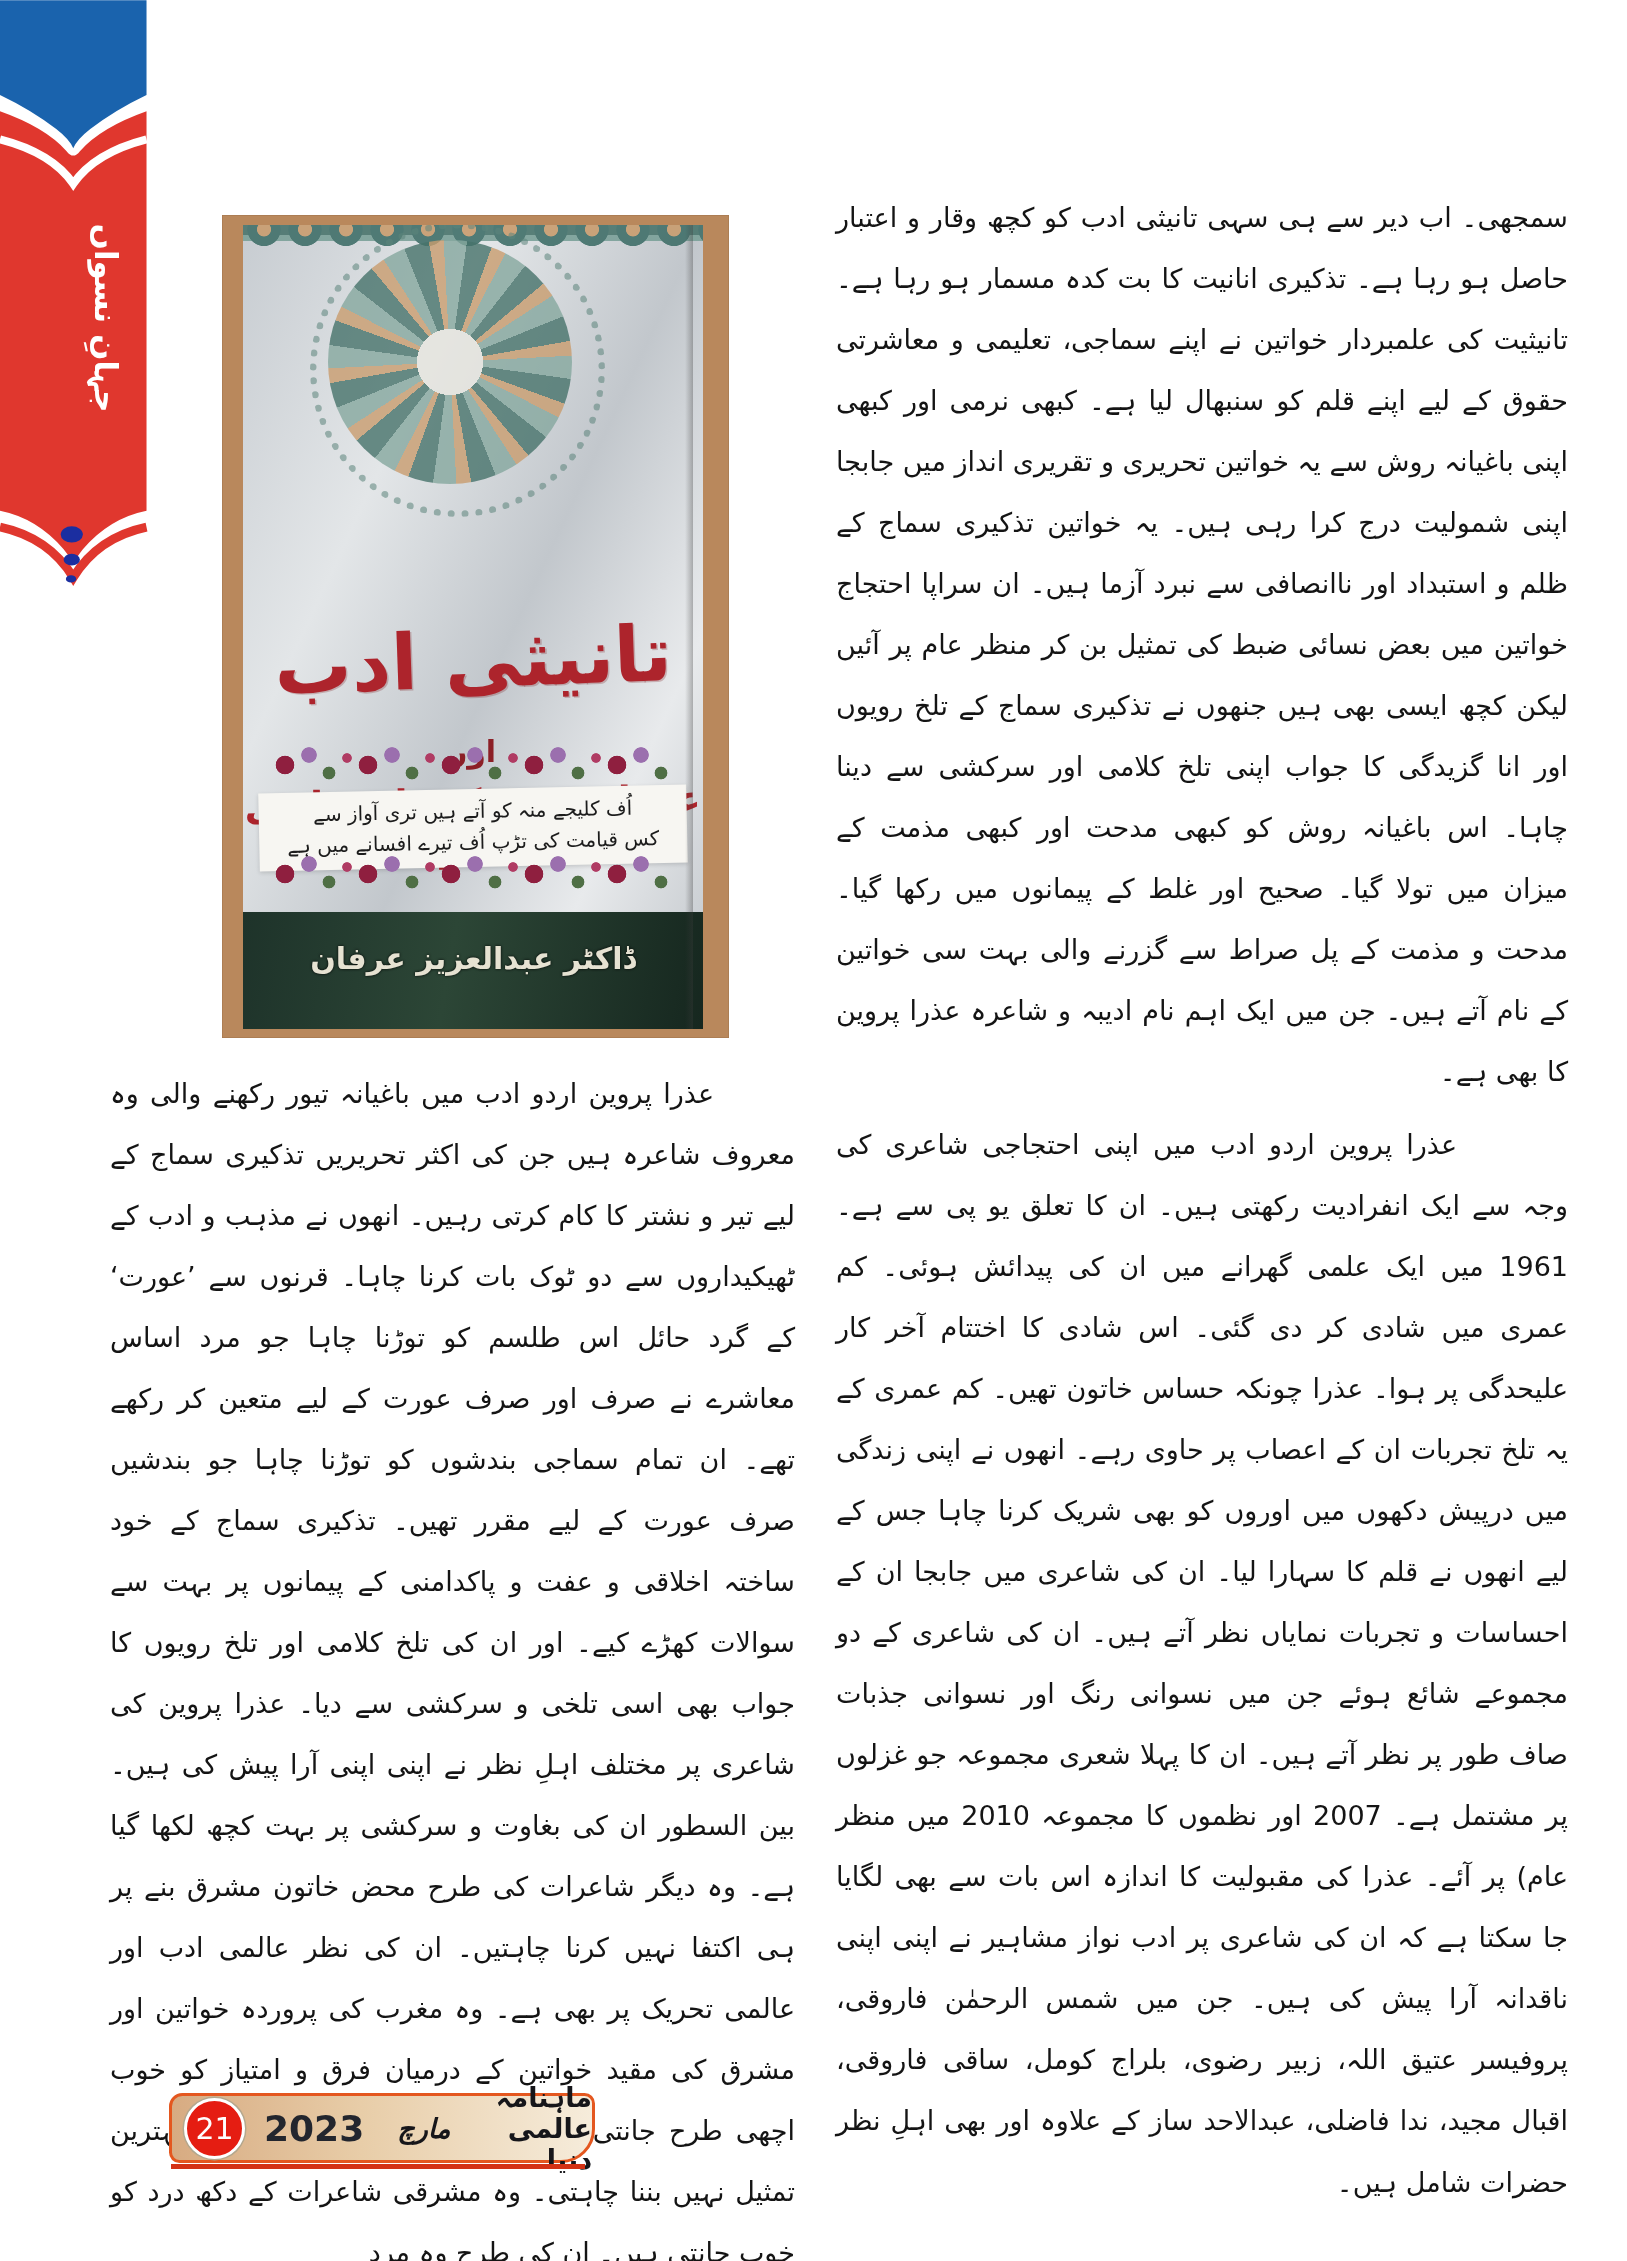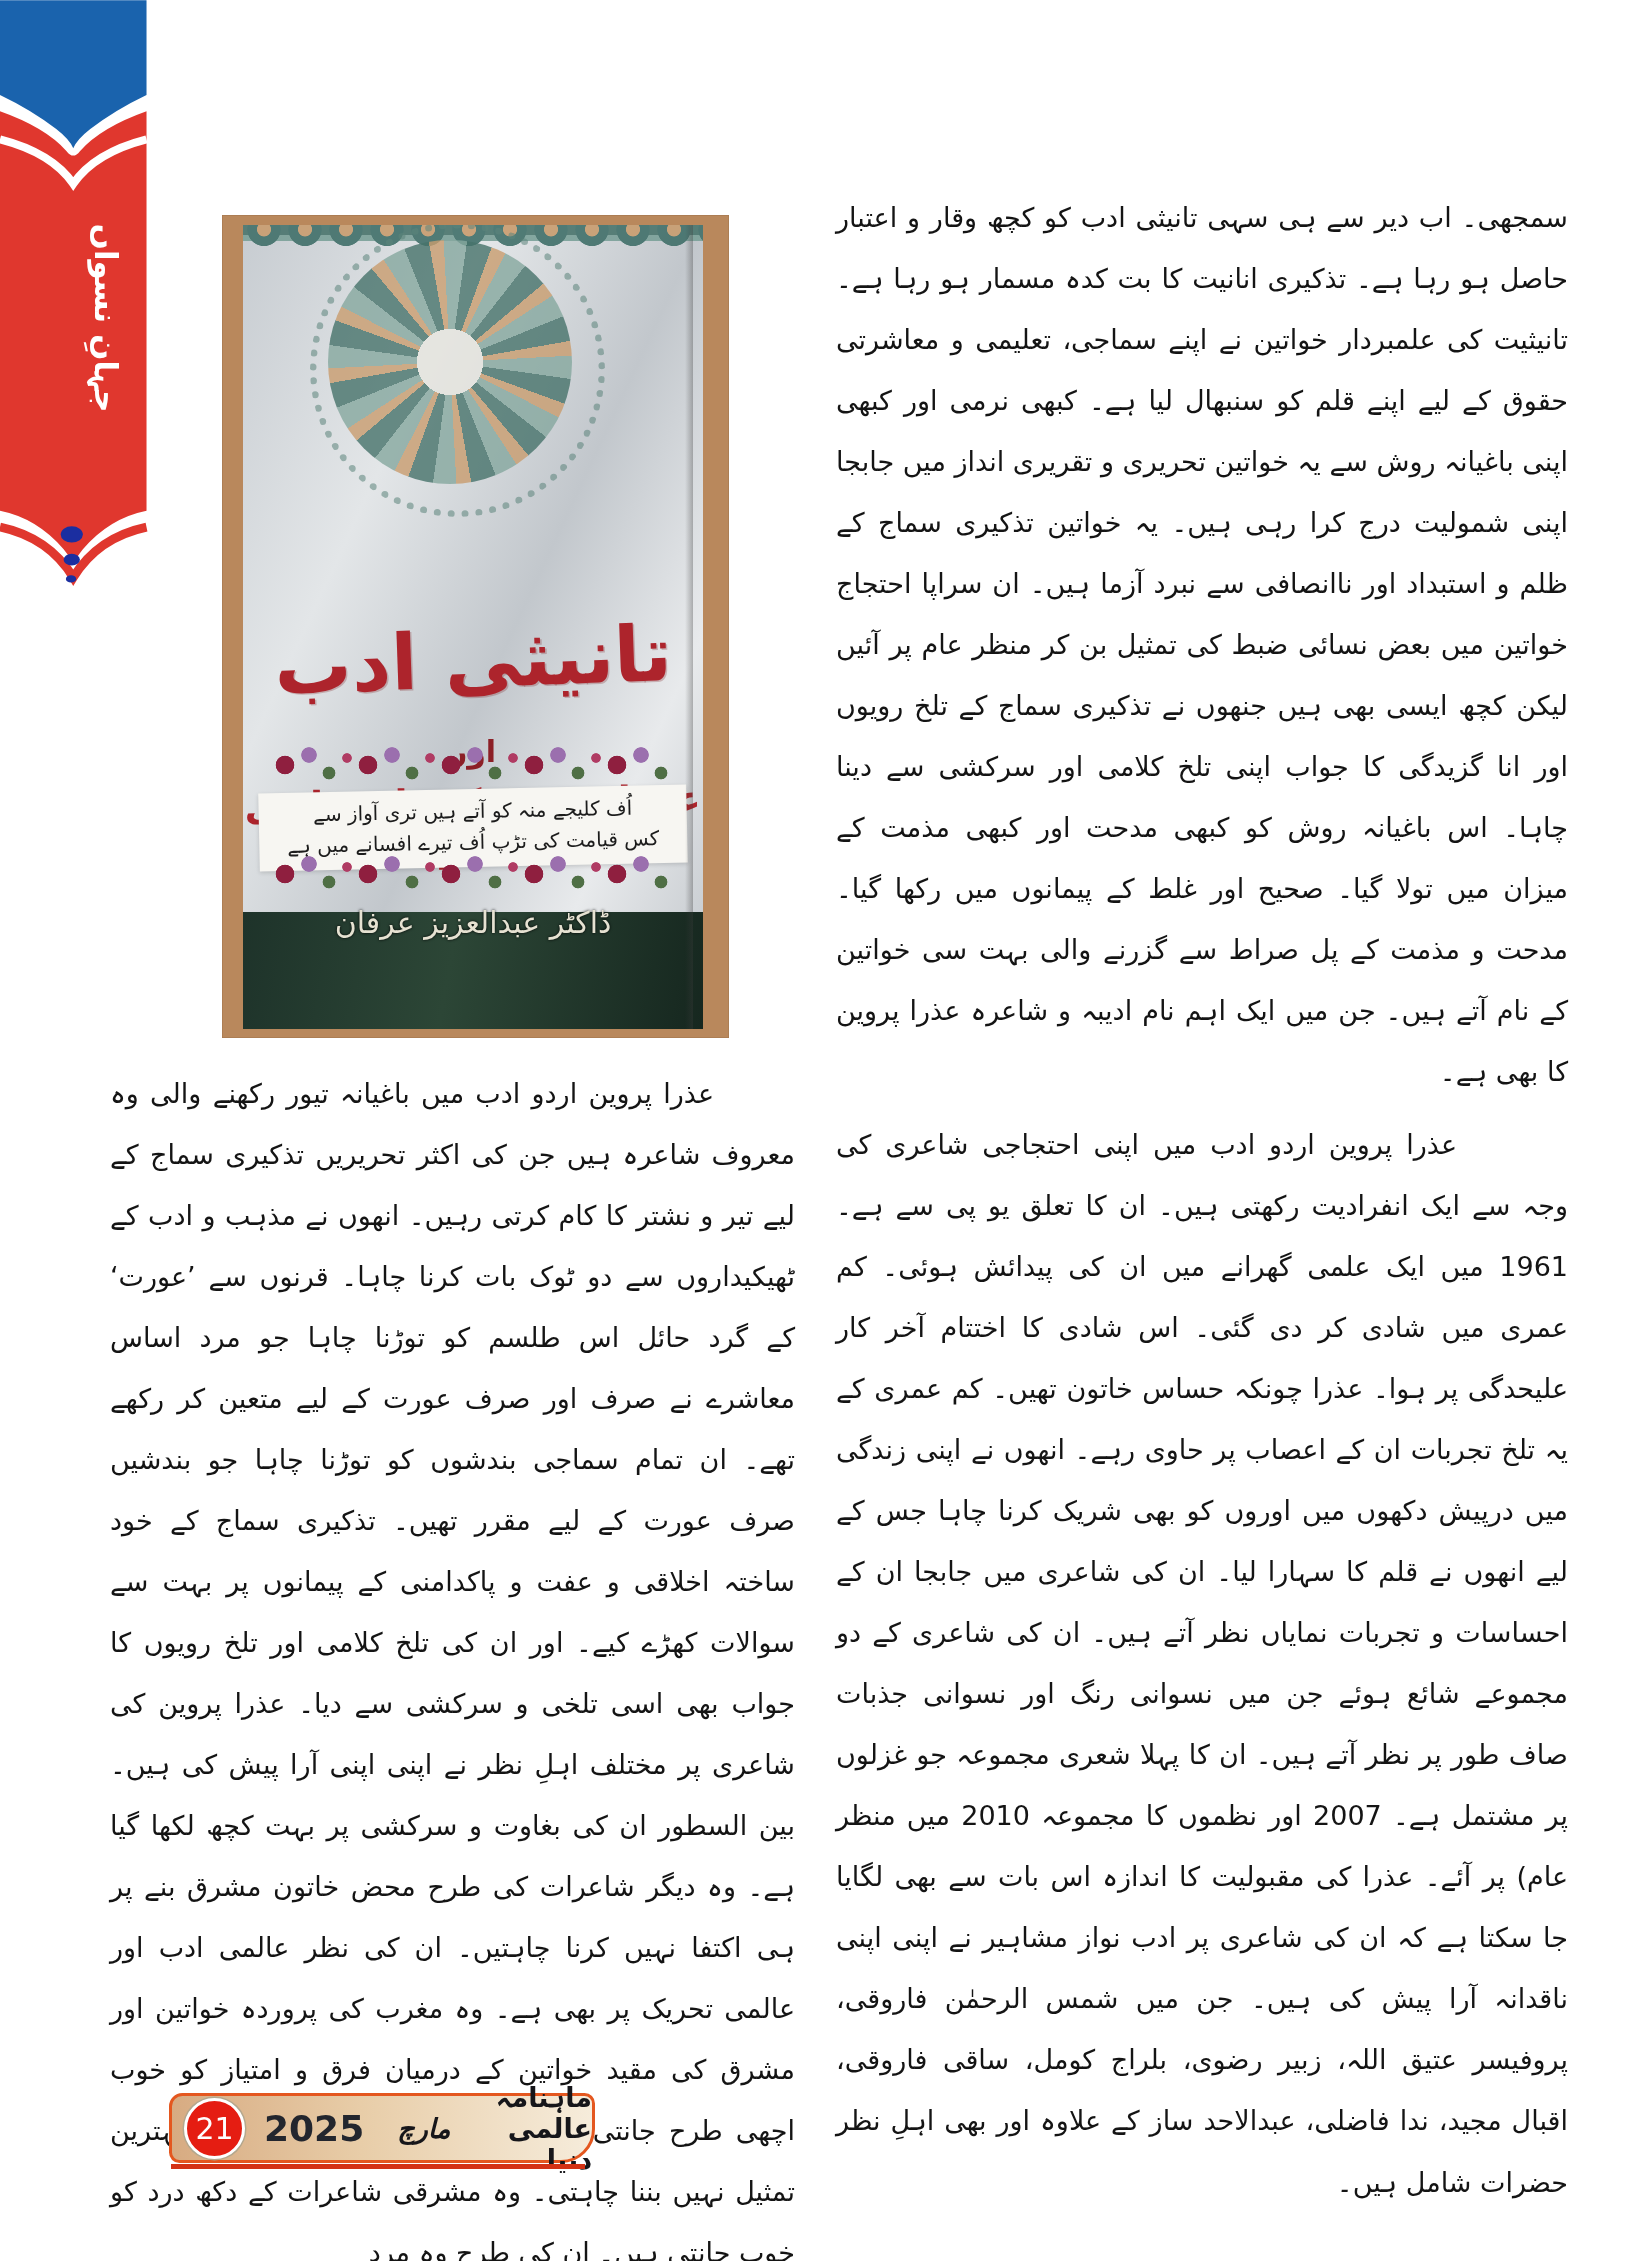--- a/index.html
+++ b/index.html
@@ -46,22 +46,22 @@
           radial-gradient(circle 8.1px at 36px 12px,#9b6fae 0 7.4px,rgba(0,0,0,0) 8.1px),
           radial-gradient(circle 6.7px at 56px 30px,#4f6f45 0 6px,rgba(0,0,0,0) 6.7px),
           radial-gradient(circle 5.2px at 74px 15px,#b03b63 0 4.4px,rgba(0,0,0,0) 5.2px);
         background-size:83px 46px;background-repeat:repeat-x;}
   .floral.top{top:518px;} .floral.bottom{top:627px;}
   .couplet{position:absolute;left:16.3px;top:564px;width:428px;padding:7.4px 0 9px;
         background:#f7f6f2;transform:rotate(-1.2deg);direction:rtl;text-align:center;
         color:#1c1c1c;font-size:20px;line-height:1.55;box-shadow:0 1.5px 4.4px rgba(0,0,0,.15);}
   .greenband{position:absolute;left:0;top:687px;width:100%;height:117px;
         background:linear-gradient(100deg,#1e332a 0%,#2c4636 45%,#16271f 100%);}
-  .cover-author{position:absolute;left:0;top:680px;width:100%;text-align:center;direction:rtl;
-        color:#e6e2d2;font-size:30px;font-weight:normal;text-shadow:0 0 3px #000;}
+  .cover-author{position:absolute;left:0;top:716px;width:100%;text-align:center;direction:rtl;
+        color:#e6e2d2;font-size:30px;font-weight:bold;text-shadow:0 0 3px #000;}
 
   
   .col{position:absolute;direction:rtl;text-align:justify;color:#141414;
        font-size:27px;line-height:2.26;}
   .col p{margin:12px;}
   .col-right{left:824px;top:175px;width:756px;}
   .col-right p.indent{text-indent:111px;}
   .col-left{left:98px;top:1051px;width:709px;}
   .col-left p.indent{text-indent:81px;}
 
@@ -120,19 +120,19 @@
     <p>سمجھی۔ اب دیر سے ہی سہی تانیثی ادب کو کچھ وقار و اعتبار حاصل ہو رہا ہے۔ تذکیری انانیت کا بت کدہ مسمار ہو رہا ہے۔ تانیثیت کی علمبردار خواتین نے اپنے سماجی، تعلیمی و معاشرتی حقوق کے لیے اپنے قلم کو سنبھال لیا ہے۔ کبھی نرمی اور کبھی اپنی باغیانہ روش سے یہ خواتین تحریری و تقریری انداز میں جابجا اپنی شمولیت درج کرا رہی ہیں۔ یہ خواتین تذکیری سماج کے ظلم و استبداد اور ناانصافی سے نبرد آزما ہیں۔ ان سراپا احتجاج خواتین میں بعض نسائی ضبط کی تمثیل بن کر منظر عام پر آئیں لیکن کچھ ایسی بھی ہیں جنھوں نے تذکیری سماج کے تلخ رویوں اور انا گزیدگی کا جواب اپنی تلخ کلامی اور سرکشی سے دینا چاہا۔ اس باغیانہ روش کو کبھی مدحت اور کبھی مذمت کے میزان میں تولا گیا۔ صحیح اور غلط کے پیمانوں میں رکھا گیا۔ مدحت و مذمت کے پل صراط سے گزرنے والی بہت سی خواتین کے نام آتے ہیں۔ جن میں ایک اہم نام ادیبہ و شاعرہ عذرا پروین کا بھی ہے۔</p>
     <p class="indent">عذرا پروین اردو ادب میں اپنی احتجاجی شاعری کی وجہ سے ایک انفرادیت رکھتی ہیں۔ ان کا تعلق یو پی سے ہے۔ 1961 میں ایک علمی گھرانے میں ان کی پیدائش ہوئی۔ کم عمری میں شادی کر دی گئی۔ اس شادی کا اختتام آخر کار علیحدگی پر ہوا۔ عذرا چونکہ حساس خاتون تھیں۔ کم عمری کے یہ تلخ تجربات ان کے اعصاب پر حاوی رہے۔ انھوں نے اپنی زندگی میں درپیش دکھوں میں اوروں کو بھی شریک کرنا چاہا جس کے لیے انھوں نے قلم کا سہارا لیا۔ ان کی شاعری میں جابجا ان کے احساسات و تجربات نمایاں نظر آتے ہیں۔ ان کی شاعری کے دو مجموعے شائع ہوئے جن میں نسوانی رنگ اور نسوانی جذبات صاف طور پر نظر آتے ہیں۔ ان کا پہلا شعری مجموعہ جو غزلوں پر مشتمل ہے۔ 2007 اور نظموں کا مجموعہ 2010 میں منظر عام) پر آئے۔ عذرا کی مقبولیت کا اندازہ اس بات سے بھی لگایا جا سکتا ہے کہ ان کی شاعری پر ادب نواز مشاہیر نے اپنی اپنی ناقدانہ آرا پیش کی ہیں۔ جن میں شمس الرحمٰن فاروقی، پروفیسر عتیق اللہ، زبیر رضوی، بلراج کومل، ساقی فاروقی، اقبال مجید، ندا فاضلی، عبدالاحد ساز کے علاوہ اور بھی اہلِ نظر حضرات شامل ہیں۔</p>
   </div>
 
   <div class="col col-left">
     <p class="indent">عذرا پروین اردو ادب میں باغیانہ تیور رکھنے والی وہ معروف شاعرہ ہیں جن کی اکثر تحریریں تذکیری سماج کے لیے تیر و نشتر کا کام کرتی رہیں۔ انھوں نے مذہب و ادب کے ٹھیکیداروں سے دو ٹوک بات کرنا چاہا۔ قرنوں سے ’عورت‘ کے گرد حائل اس طلسم کو توڑنا چاہا جو مرد اساس معاشرے نے صرف اور صرف عورت کے لیے متعین کر رکھے تھے۔ ان تمام سماجی بندشوں کو توڑنا چاہا جو بندشیں صرف عورت کے لیے مقرر تھیں۔ تذکیری سماج کے خود ساختہ اخلاقی و عفت و پاکدامنی کے پیمانوں پر بہت سے سوالات کھڑے کیے۔ اور ان کی تلخ کلامی اور تلخ رویوں کا جواب بھی اسی تلخی و سرکشی سے دیا۔ عذرا پروین کی شاعری پر مختلف اہلِ نظر نے اپنی اپنی آرا پیش کی ہیں۔ بین السطور ان کی بغاوت و سرکشی پر بہت کچھ لکھا گیا ہے۔ وہ دیگر شاعرات کی طرح محض خاتون مشرق بنے پر ہی اکتفا نہیں کرنا چاہتیں۔ ان کی نظر عالمی ادب اور عالمی تحریک پر بھی ہے۔ وہ مغرب کی پروردہ خواتین اور مشرق کی مقید خواتین کے درمیان فرق و امتیاز کو خوب اچھی طرح جانتی ہیں۔ وہ محض نسائی ضبط کی بہترین تمثیل نہیں بننا چاہتی۔ وہ مشرقی شاعرات کے دکھ درد کو خوب جانتی ہیں۔ ان کی طرح وہ مرد</p>
   </div>
 
   <div class="footer">
     <div class="page-circle">21</div>
-    <div class="footer-year">2025</div>
+    <div class="footer-year">2023</div>
     <div class="footer-month">مارچ</div>
     <div class="footer-mag">ماہنامہ عالمی دنیا</div>
   </div>
 
 </div>
 
 
 </body></html>

